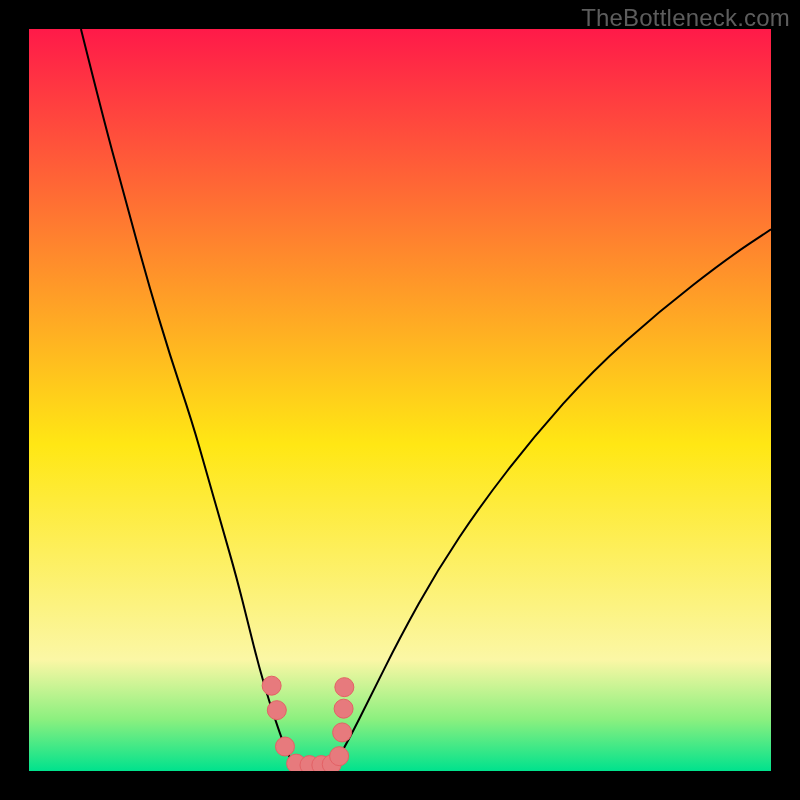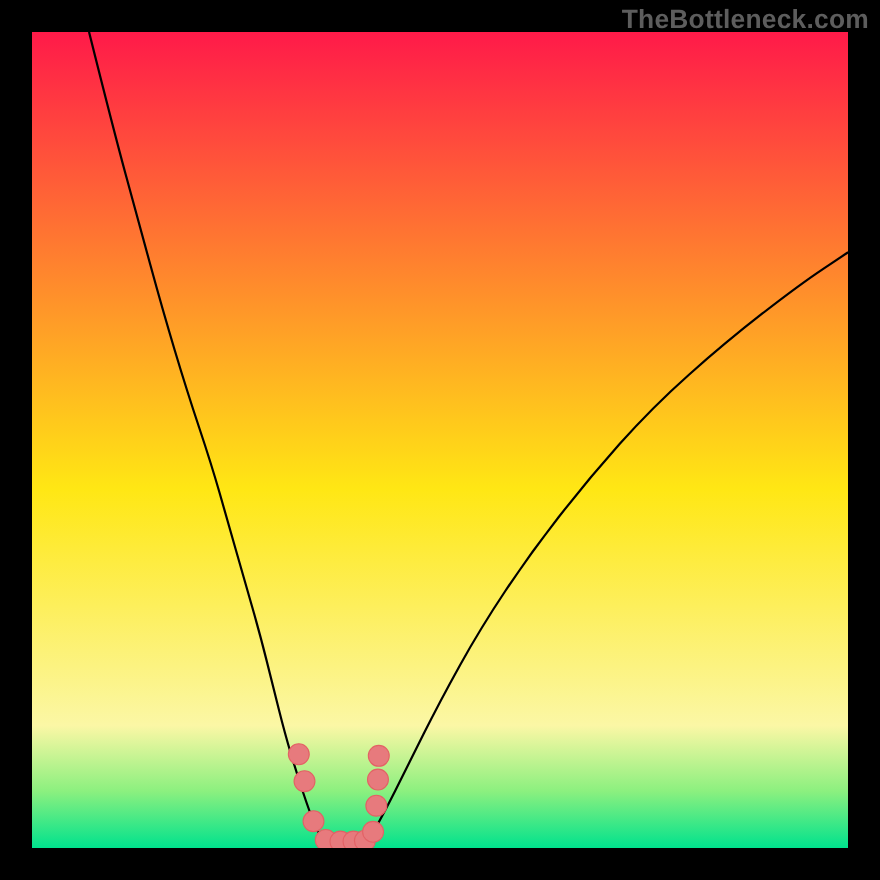--- a/index.html
+++ b/index.html
@@ -23,21 +23,21 @@
     width: 742px;
     height: 742px;
     overflow: hidden;
   }
   .watermark {
     position: absolute;
     top: 4px;
     right: 10px;
     color: #5d5d5d;
     font-size: 24px;
-    font-weight: 700;
+    font-weight: 400;
     letter-spacing: 0.2px;
     user-select: none;
   }
   svg { display: block; }
 </style>
 </head>
 <body>
 
 <div class="frame">
   <div class="plot">

